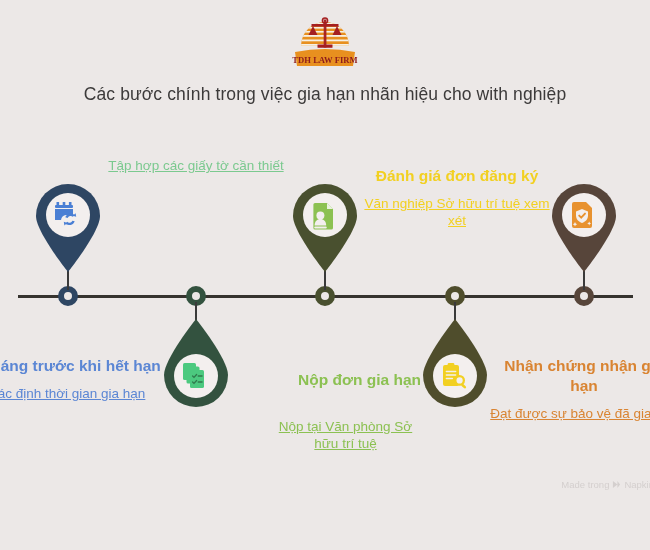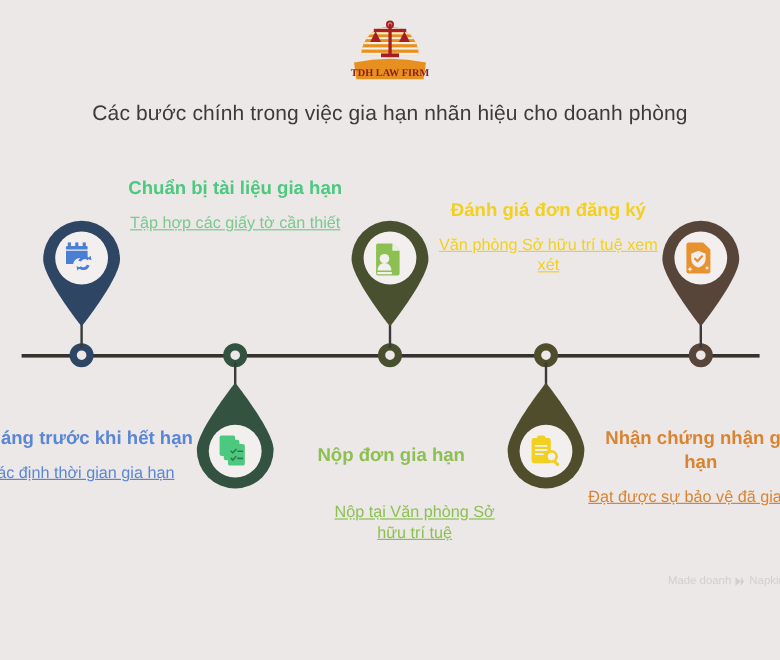--- a/index.html
+++ b/index.html
@@ -132,21 +132,21 @@
       <circle cx="38" cy="12.5" r="2.6" fill="none" stroke-width="1.5"></circle>
       <path d="M26 18 L21.5 27 L30.5 27 Z" fill="#a51f20" stroke="none"></path>
       <path d="M50 18 L45.5 27 L54.5 27 Z" fill="#a51f20" stroke="none"></path>
       <rect x="31" y="37" width="14" height="2.2"></rect>
     </g>
     <path d="M8 44 Q38 38 68 44 L66 58 L10 58 Z" fill="#e8901f"></path>
     <text x="38" y="55" font-family="'Liberation Serif', serif" font-size="8.6" font-weight="bold" fill="#8d1b1c" text-anchor="middle">TDH LAW FIRM</text>
   </svg>
 </div>
 
-<div id="page-title">Các bước chính trong việc gia hạn nhãn hiệu cho doanh phòng</div>
+<div id="page-title">Các bước chính trong việc gia hạn nhãn hiệu cho with nghiệp</div>
 
 <div id="timeline-axis"></div>
 
 <div class="timeline-node" style="left:58px; border-color:#2e4663;"></div>
 <div class="timeline-node" style="left:186px; border-color:#33523f;"></div>
 <div class="timeline-node" style="left:315px; border-color:#49502f;"></div>
 <div class="timeline-node" style="left:445px; border-color:#4f4d2c;"></div>
 <div class="timeline-node" style="left:574px; border-color:#57453a;"></div>
 
 <div class="step">
@@ -204,21 +204,21 @@
       <g transform="translate(25,23)">
         <path d="M2 0 h12 l6 6 v19 a1.6 1.6 0 0 1 -1.6 1.6 H2 A1.6 1.6 0 0 1 .4 25 V1.6 A1.6 1.6 0 0 1 2 0 Z" fill="#8cc152"></path>
         <path d="M14 0 l6 6 h-6 Z" fill="#e9f2de"></path>
         <circle cx="7.4" cy="12.6" r="4" fill="#f3efee"></circle>
         <path d="M1.6 22.5 c0 -4 2.6 -6.4 5.8 -6.4 s5.8 2.4 5.8 6.4 Z" fill="#f3efee"></path>
         <rect x="1.2" y="23.6" width="12.6" height="2" rx="1" fill="#f3efee"></rect>
       </g>
     </svg>
   </div>
   <div class="step-text" style="left:231px; top:370px;">
-    <div class="step-heading" style="color:#8cc152;">Nộp đơn gia hạn</div>
+    <div class="step-heading" style="color:#8cc152;text-align:right;">Nộp đơn gia hạn</div>
     <div class="step-desc" style="color:#8cc152; margin-top:28px;margin-left:39px;">Nộp tại Văn phòng Sở hữu trí tuệ</div>
   </div>
 </div>
 
 <div class="step">
   <div class="stem" style="left:454px; top:302px; height:24px;"></div>
   <div class="pin" style="left:418px; top:317px;">
     <svg width="74" height="94" viewBox="0 0 74 94">
       <path d="M37 2 C37 2 69 42 69 58 A32 32 0 1 1 5 58 C5 42 37 2 37 2 Z" fill="#4f4d2c"></path>
       <circle cx="37" cy="59" r="22" fill="#f3efee"></circle>
@@ -255,28 +255,27 @@
       </g>
     </svg>
   </div>
   <div class="step-text" style="left:489px; top:356px;">
     <div class="step-heading" style="color:#d98432;">Nhận chứng nhận gia hạn</div>
     <div class="step-desc" style="color:#d98432;">Đạt được sự bảo vệ đã gia hạn</div>
   </div>
 </div>
 
 <div class="step-text" style="left:101px; top:148px;">
-  <div class="step-heading" style="color:#4cc97f;">Chuẩn bị tài liệu gia hạn</div>
   <div class="step-desc" style="color:#7bc98f;">Tập hợp các giấy tờ cần thiết</div>
 </div>
 
 <div class="step-text" style="left:362px; top:166px;">
   <div class="step-heading" style="color:#f2d022;">Đánh giá đơn đăng ký</div>
-  <div class="step-desc" style="color:#f2d022;">Văn phòng Sở hữu trí tuệ xem xét</div>
+  <div class="step-desc" style="color:#f2d022;">Văn nghiệp Sở hữu trí tuệ xem xét</div>
 </div>
 
 <div id="watermark">
-  <span>Made doanh</span>
+  <span>Made trong</span>
   <svg width="9" height="9" viewBox="0 0 10 10">
     <path d="M1 1 L6 5 L1 9 Z M6 1 L9 5 L6 9 Z" fill="#d4cfce"></path>
   </svg>
   <span>Napkin</span>
 </div>
 
 </body></html>

